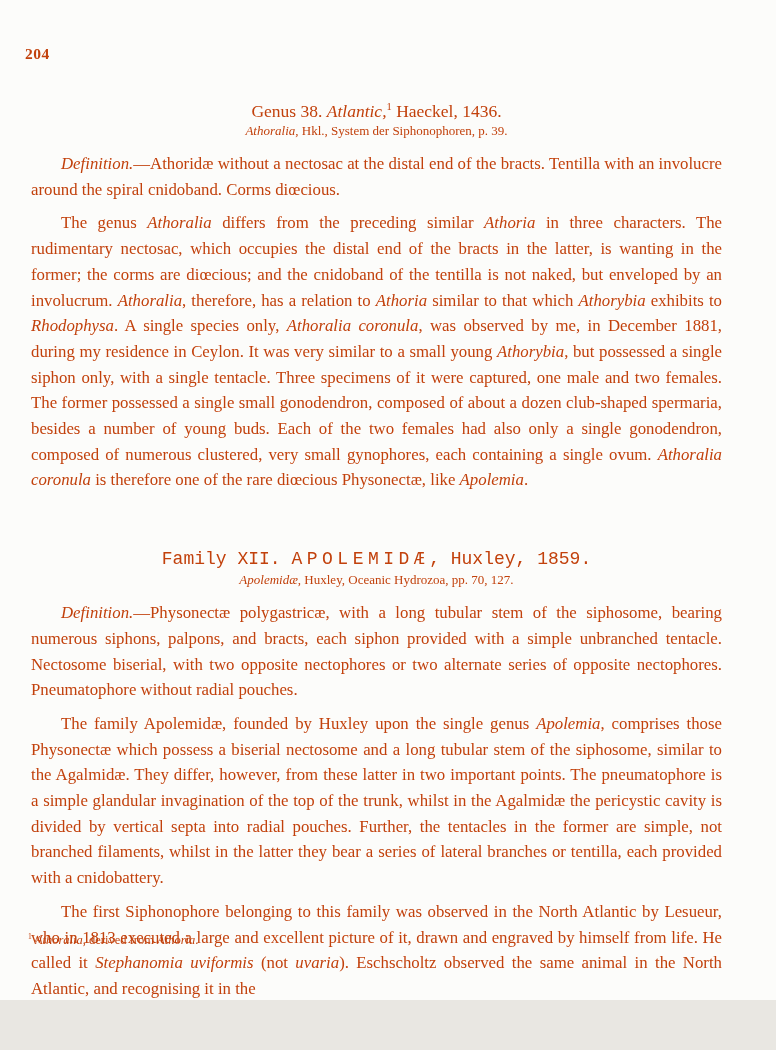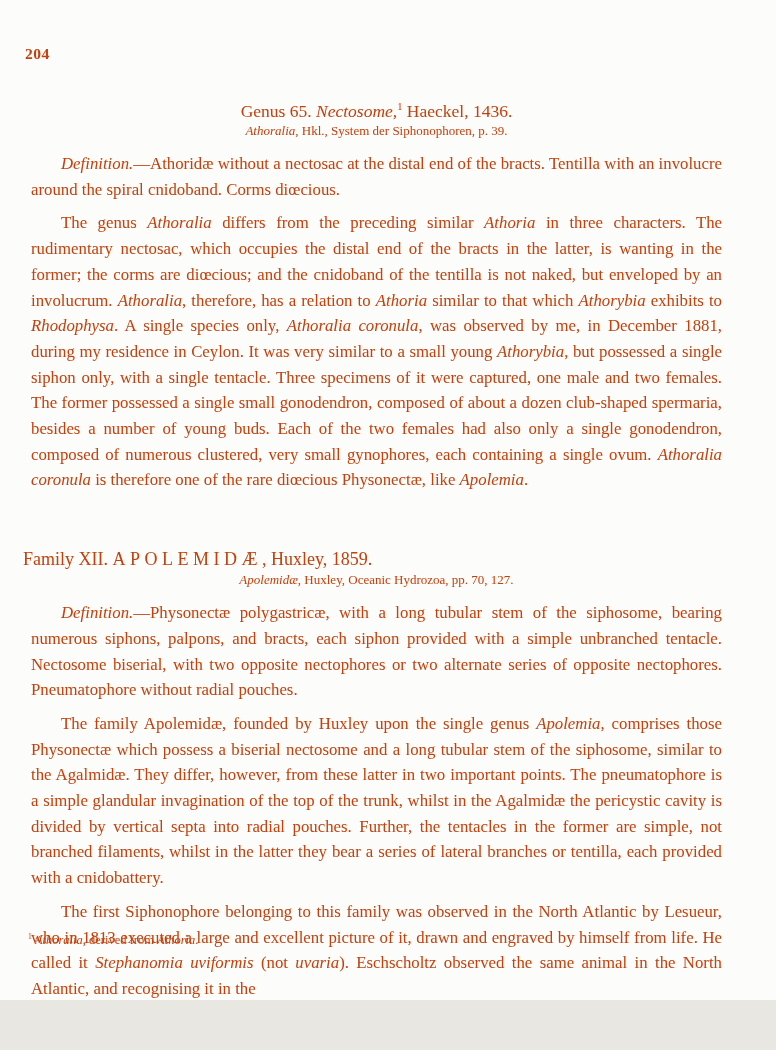--- a/index.html
+++ b/index.html
@@ -53,24 +53,25 @@
     margin: 8px;
     font-size: 16.8px;
     line-height: 25.7px;
     text-align: justify;
     text-indent: 30px;
   }
   .body-para.first-after-citation { margin-top: 12px; }
 
   .family-heading {
     margin: 54px 0 0 0;
-    text-align: left;
+    text-align: center;
     font-size: 18px;
     font-weight: normal;
     line-height: 24px;
+    font-family: Liberation Mono, monospace;
   }
 
   .spaced-caps { letter-spacing: 4.5px; }
 
   sup {
     font-size: 60%;
     line-height: 0;
     vertical-align: super;
   }
 
@@ -89,21 +90,21 @@
 <body>
 
 <div class="page">
 
   <header class="page-header">
     <span class="page-number">204</span>
   </header>
 
   <main>
 
-    <h2 class="genus-heading"><span>Genus 65. </span><i>Nectosome,</i><sup>1</sup><span> Haeckel, 1436.</span></h2>
+    <h2 class="genus-heading"><span>Genus 38. </span><i>Atlantic,</i><sup>1</sup><span> Haeckel, 1436.</span></h2>
 
     <div class="citation"><i>Athoralia</i><span>, Hkl., System der Siphonophoren, p. 39.</span></div>
 
     <p class="body-para first-after-citation"><i>Definition.</i><span>—Athoridæ without a nectosac at the distal end of the bracts. Tentilla with an involucre around the spiral cnidoband. Corms diœcious.</span></p>
 
     <p class="body-para"><span>The genus </span><i>Athoralia</i><span> differs from the preceding similar </span><i>Athoria</i><span> in three characters. The rudimentary nectosac, which occupies the distal end of the bracts in the latter, is wanting in the former; the corms are diœcious; and the cnidoband of the tentilla is not naked, but enveloped by an involucrum. </span><i>Athoralia</i><span>, therefore, has a relation to </span><i>Athoria</i><span> similar to that which </span><i>Athorybia</i><span> exhibits to </span><i>Rhodophysa</i><span>. A single species only, </span><i>Athoralia coronula</i><span>, was observed by me, in December 1881, during my residence in Ceylon. It was very similar to a small young </span><i>Athorybia</i><span>, but possessed a single siphon only, with a single tentacle. Three specimens of it were captured, one male and two females. The former possessed a single small gonodendron, composed of about a dozen club-shaped spermaria, besides a number of young buds. Each of the two females had also only a single gonodendron, composed of numerous clustered, very small gynophores, each containing a single ovum. </span><i>Athoralia coronula</i><span> is therefore one of the rare diœcious Physonectæ, like </span><i>Apolemia</i><span>.</span></p>
 
     <h2 class="family-heading"><span>Family XII. </span><span class="spaced-caps">APOLEMIDÆ</span><span>, Huxley, 1859.</span></h2>
 
     <div class="citation"><i>Apolemidæ</i><span>, Huxley, Oceanic Hydrozoa, pp. 70, 127.</span></div>

